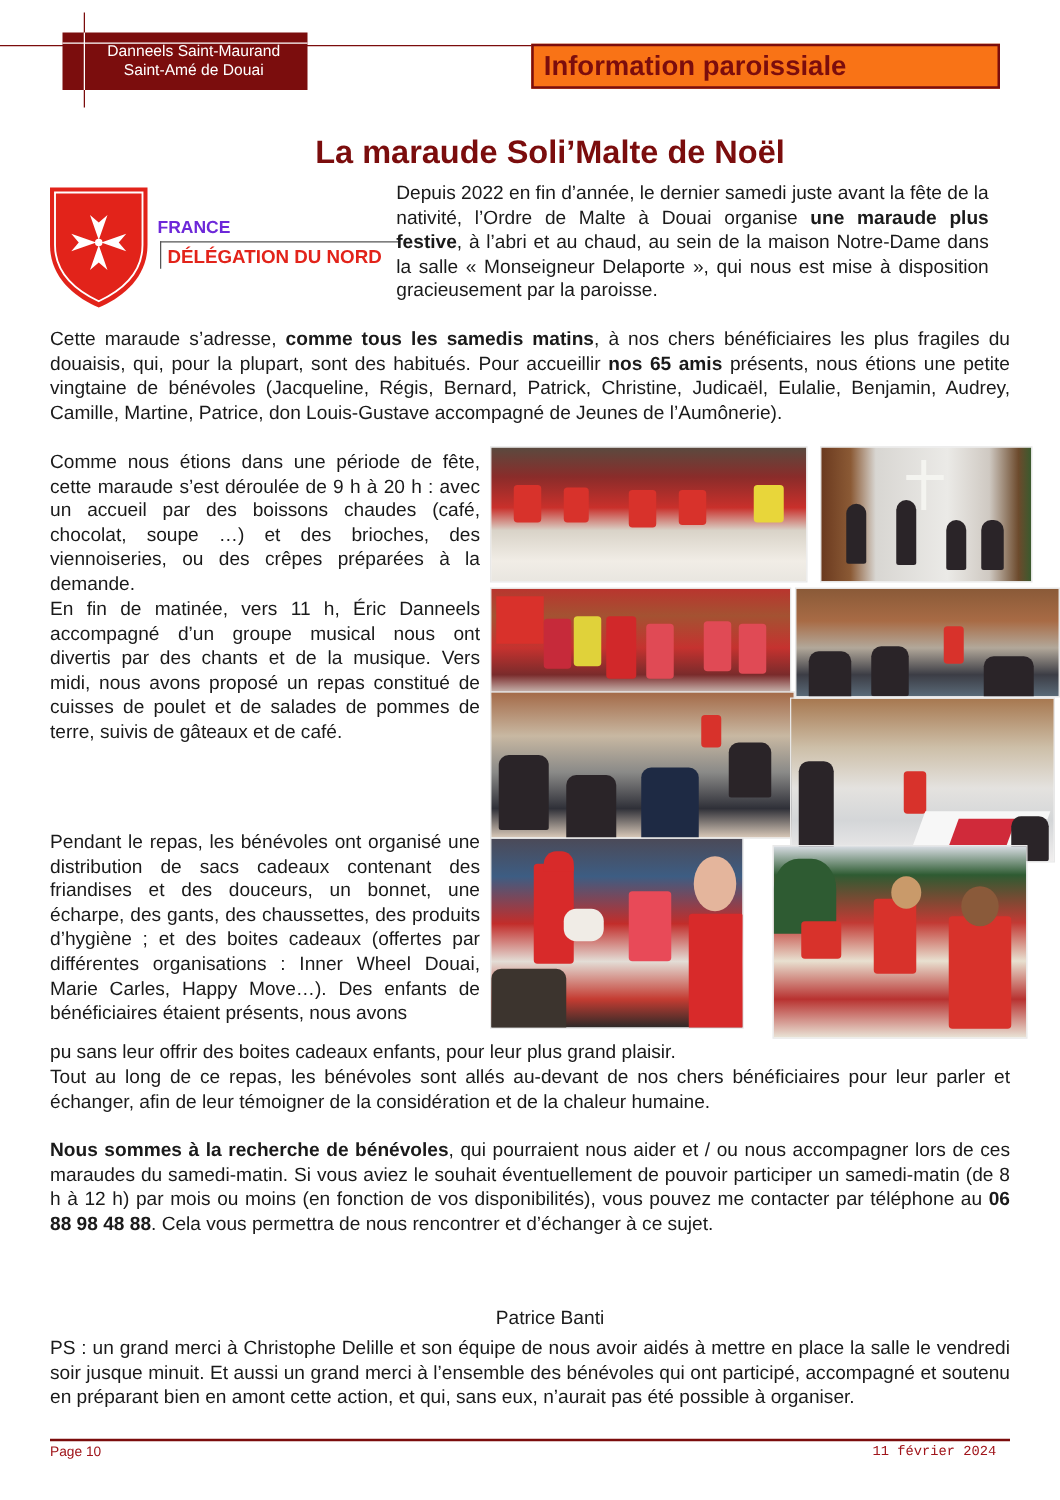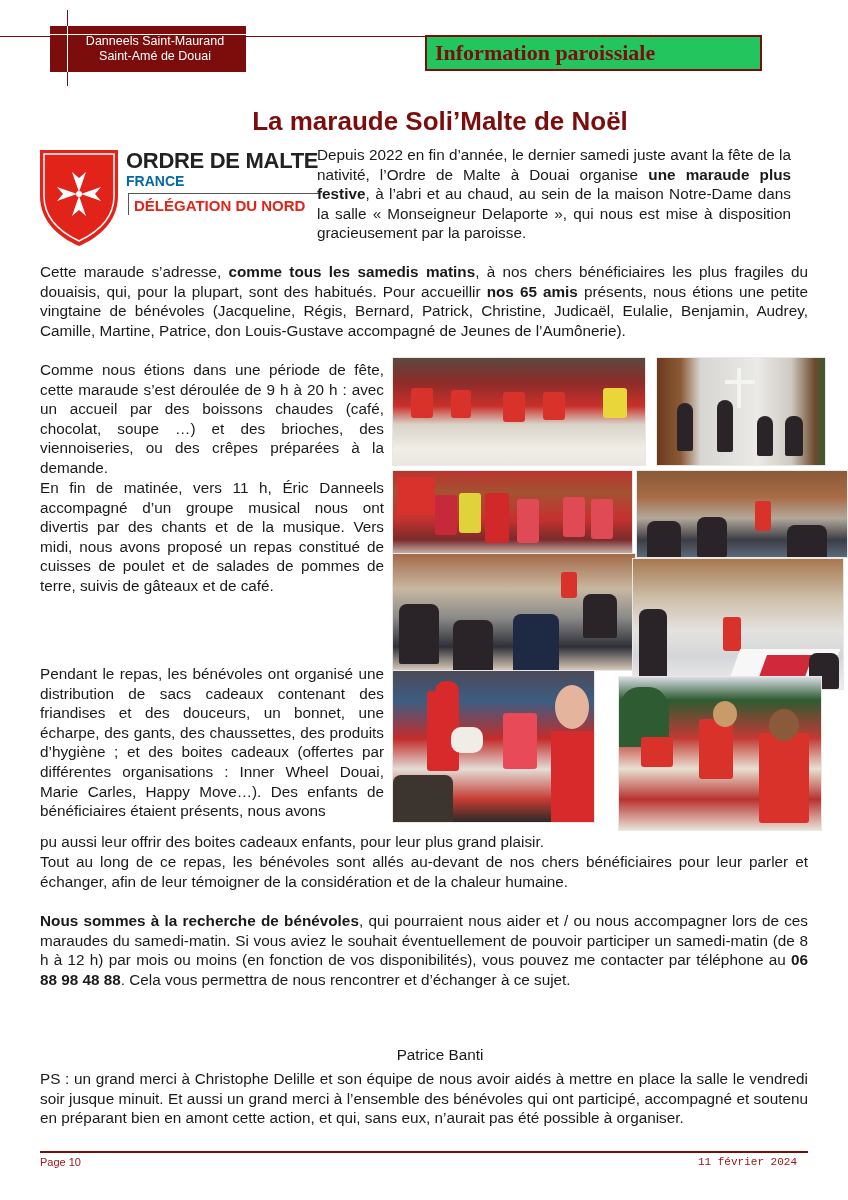--- a/index.html
+++ b/index.html
@@ -7,33 +7,33 @@
          font-family: "Liberation Sans", sans-serif; color: #1a1a1a; }
 
   
   .hline { position: absolute; left: 0; top: 36px; width: 432px; height: 1px; background: #7b0d0d; }
   .hline-white { position: absolute; left: 50px; top: 34px; width: 196px; height: 1px; background: #ffffff; z-index: 3; }
   .vline { position: absolute; left: 67px; top: 10px; width: 1px; height: 76px; background: #7b0d0d; z-index: 2; }
   .vline-white { position: absolute; left: 67px; top: 26px; width: 1px; height: 46px; background: #ffffff; z-index: 3; }
   .parish-box { position: absolute; left: 50px; top: 26px; width: 196px; height: 46px; background: #7b0d0d;
                 color: #ffffff; font-size: 12.5px; line-height: 15px; text-align: center; z-index: 1;
                 display: flex; flex-direction: column; justify-content: center; padding-left: 14px; box-sizing: border-box; }
-  .info-box { position: absolute; left: 425px; top: 35px; width: 337px; height: 36px;
-              border: 2px solid #7b0d0d; box-sizing: border-box; background: #22c55e;
+  .info-box { position: absolute; left: 425px; top: 35px; width: 375px; height: 36px;
+              border: 2px solid #7b0d0d; box-sizing: border-box; background: #f97316;
               color: #7b0d0d; font-weight: bold; font-size: 22px; line-height: 32px;
-              padding-left: 8px; font-family: Liberation Serif, serif; }
+              padding-left: 8px; }
 
   .page-title { position: absolute; left: 0; width: 848px; top: 88px; text-align: center;
                 color: #7b0d0d; font-weight: bold; font-size: 26px; line-height: 34px; }
 
   
   .logo { position: absolute; left: 38px; top: 148px; width: 290px; height: 100px; }
   .shield { position: absolute; left: 0; top: 0; width: 82px; height: 100px; }
   .logo-title { position: absolute; left: 88px; top: 0; font-weight: bold; font-size: 22px; line-height: 26px; color: #222; letter-spacing: -0.3px; }
-  .logo-sub { position: absolute; left: 88px; top: 24px; font-weight: bold; font-size: 14px; line-height: 18px; color: #0369a1; }
+  .logo-sub { position: absolute; left: 88px; top: 24px; font-weight: bold; font-size: 14px; line-height: 18px; color: #6d28d9; }
   .logo-rule-h { position: absolute; left: 90px; top: 45px; width: 192px; height: 1px; background: #555; }
   .logo-rule-v { position: absolute; left: 90px; top: 45px; width: 1px; height: 22px; background: #555; }
   .logo-deleg { position: absolute; left: 96px; top: 48px; font-weight: bold; font-size: 15px; line-height: 20px; color: #e2231a; }
 
   
   .txt { position: absolute; font-size: 15.3px; line-height: 19.6px; text-align: justify; color: #1a1a1a; }
   .txt b { font-weight: bold; }
   .intro { left: 317px; top: 145px; width: 474px; }
   .p-audience { left: 40px; top: 262px; width: 768px; }
   .p-festive { left: 40px; top: 360px; width: 344px; }
@@ -93,35 +93,34 @@
     <path d="M2 2 H80 V48 C80 74 60 90 41 98 C22 90 2 74 2 48 Z" fill="#e2231a"></path>
     <path d="M6 6 H76 V48 C76 71 58 85 41 93 C24 85 6 71 6 48 Z" fill="none" stroke="#ffffff" stroke-width="1.5"></path>
     <g fill="#ffffff" transform="translate(41,46)">
       <path d="M0 -2 L-7 -22 L0 -16 L7 -22 Z"></path>
       <path d="M0 2 L-7 22 L0 16 L7 22 Z"></path>
       <path d="M-2 0 L-22 -7 L-16 0 L-22 7 Z"></path>
       <path d="M2 0 L22 -7 L16 0 L22 7 Z"></path>
       <circle r="3"></circle>
     </g>
   </svg>
-  <div class="logo-title">ORDRE DE MALTE</div>
   <div class="logo-sub">FRANCE</div>
   <div class="logo-rule-h"></div>
   <div class="logo-rule-v"></div>
   <div class="logo-deleg">DÉLÉGATION DU NORD</div>
 </div>
 
 <p class="txt intro" style="margin:0"><span>Depuis 2022 en fin d’année, le dernier samedi juste avant la fête de la nativité, l’Ordre de Malte à Douai organise </span><b>une maraude plus festive</b><span>, à l’abri et au chaud, au sein de la maison Notre-Dame dans la salle « Monseigneur Delaporte », qui nous est mise à disposition gracieusement par la paroisse.</span></p>
 
 <p class="txt p-audience" style="margin:0"><span>Cette maraude s’adresse, </span><b>comme tous les samedis matins</b><span>, à nos chers bénéficiaires les plus fragiles du douaisis, qui, pour la plupart, sont des habitués. Pour accueillir </span><b>nos 65 amis</b><span> présents, nous étions une petite vingtaine de bénévoles (Jacqueline, Régis, Bernard, Patrick, Christine, Judicaël, Eulalie, Benjamin, Audrey, Camille, Martine, Patrice, don Louis-Gustave accompagné de Jeunes de l’Aumônerie).</span></p>
 
 <p class="txt p-festive" style="margin:0">Comme nous étions dans une période de fête, cette maraude s’est déroulée de 9 h à 20 h : avec un accueil par des boissons chaudes (café, chocolat, soupe …) et des brioches, des viennoiseries, ou des crêpes préparées à la demande.</p>
 <p class="txt p-music" style="margin:0">En fin de matinée, vers 11 h, Éric Danneels accompagné d’un groupe musical nous ont divertis par des chants et de la musique. Vers midi, nous avons proposé un repas constitué de cuisses de poulet et de salades de pommes de terre, suivis de gâteaux et de café.</p>
 <p class="txt p-gifts" style="margin:0">Pendant le repas, les bénévoles ont organisé une distribution de sacs cadeaux contenant des friandises et des douceurs, un bonnet, une écharpe, des gants, des chaussettes, des produits d’hygiène ; et des boites cadeaux (offertes par différentes organisations : Inner Wheel Douai, Marie Carles, Happy Move…). Des enfants de bénéficiaires étaient présents, nous avons</p>
-<p class="txt p-gifts-cont" style="margin:0">pu aussi leur offrir des boites cadeaux enfants, pour leur plus grand plaisir.</p>
+<p class="txt p-gifts-cont" style="margin:0">pu sans leur offrir des boites cadeaux enfants, pour leur plus grand plaisir.</p>
 <p class="txt p-along" style="margin:0">Tout au long de ce repas, les bénévoles sont allés au-devant de nos chers bénéficiaires pour leur parler et échanger, afin de leur témoigner de la considération et de la chaleur humaine.</p>
 
 <p class="txt p-recruit" style="margin:0"><b>Nous sommes à la recherche de bénévoles</b><span>, qui pourraient nous aider et / ou nous accompagner lors de ces maraudes du samedi-matin. Si vous aviez le souhait éventuellement de pouvoir participer un samedi-matin (de 8 h à 12 h) par mois ou moins (en fonction de vos disponibilités), vous pouvez me contacter par téléphone au </span><b>06 88 98 48 88</b><span>. Cela vous permettra de nous rencontrer et d’échanger à ce sujet.</span></p>
 
 <p class="txt p-signature" style="margin:16px">Patrice Banti</p>
 <p class="txt p-ps" style="margin:0">PS : un grand merci à Christophe Delille et son équipe de nous avoir aidés à mettre en place la salle le vendredi soir jusque minuit. Et aussi un grand merci à l’ensemble des bénévoles qui ont participé, accompagné et soutenu en préparant bien en amont cette action, et qui, sans eux, n’aurait pas été possible à organiser.</p>
 
 <div class="photo ph1">
   <div class="vest" style="left:18px;top:30px;width:22px;height:30px"></div>
   <div class="vest" style="left:58px;top:32px;width:20px;height:28px"></div>

